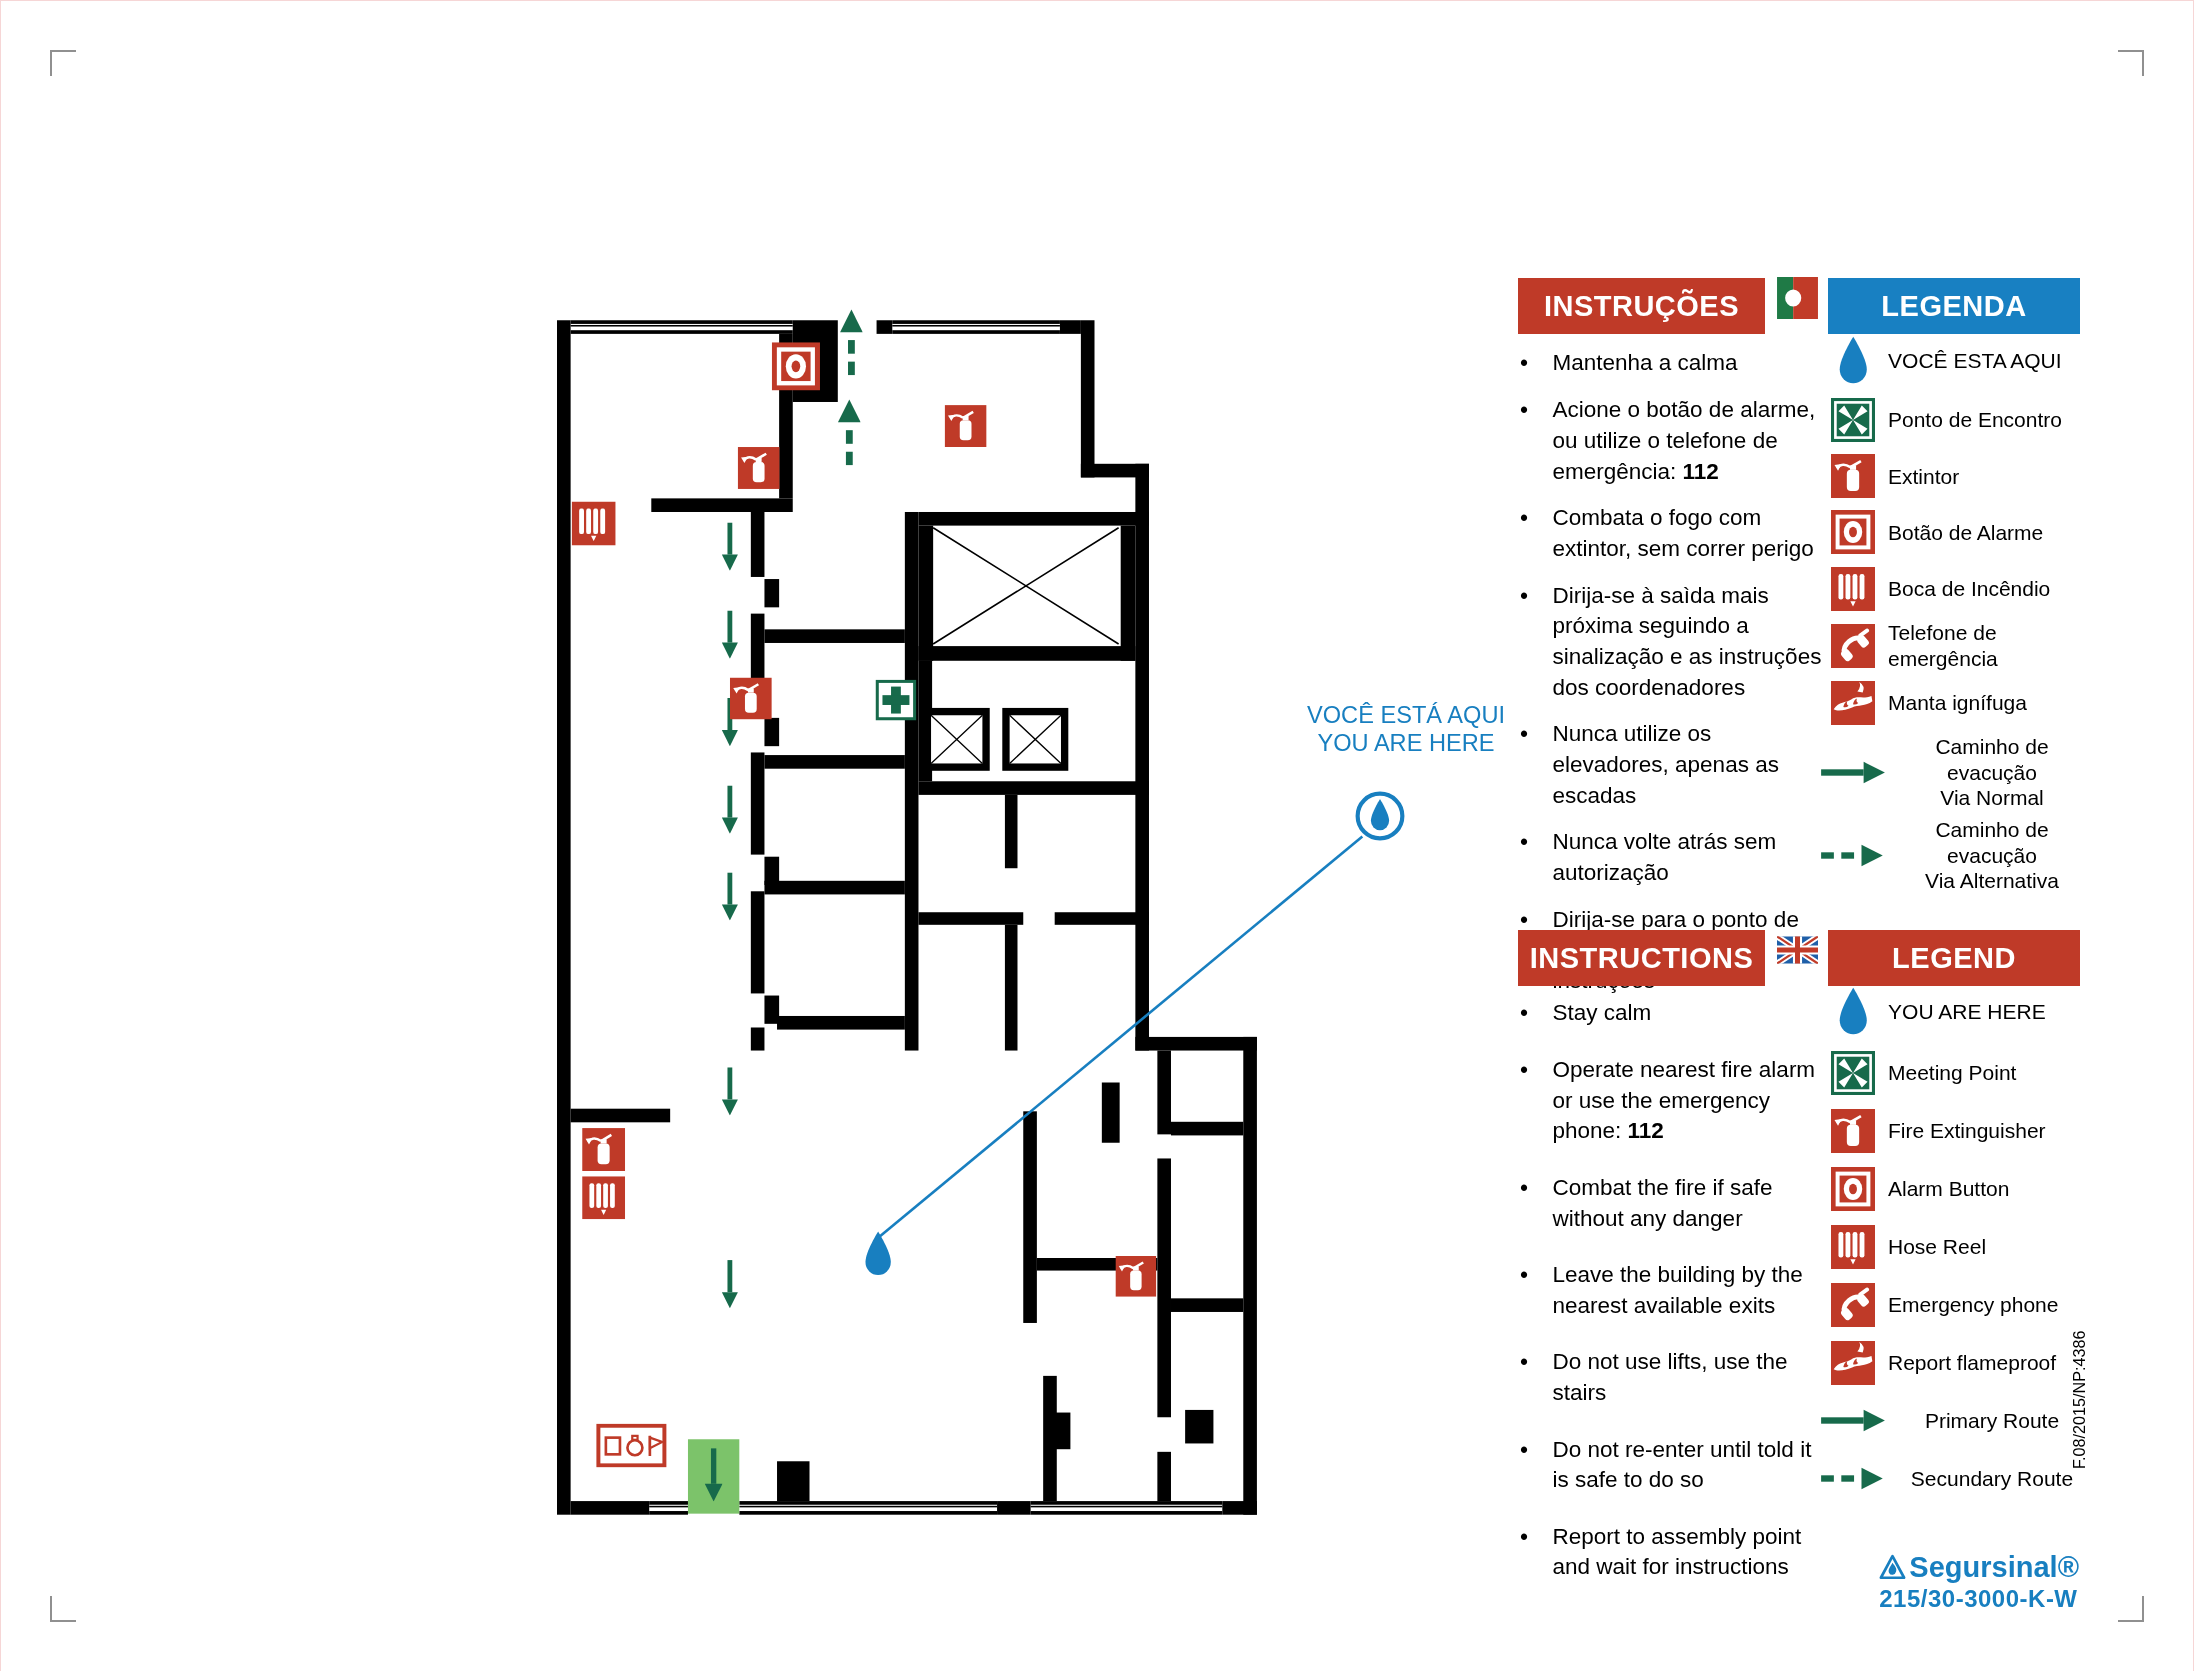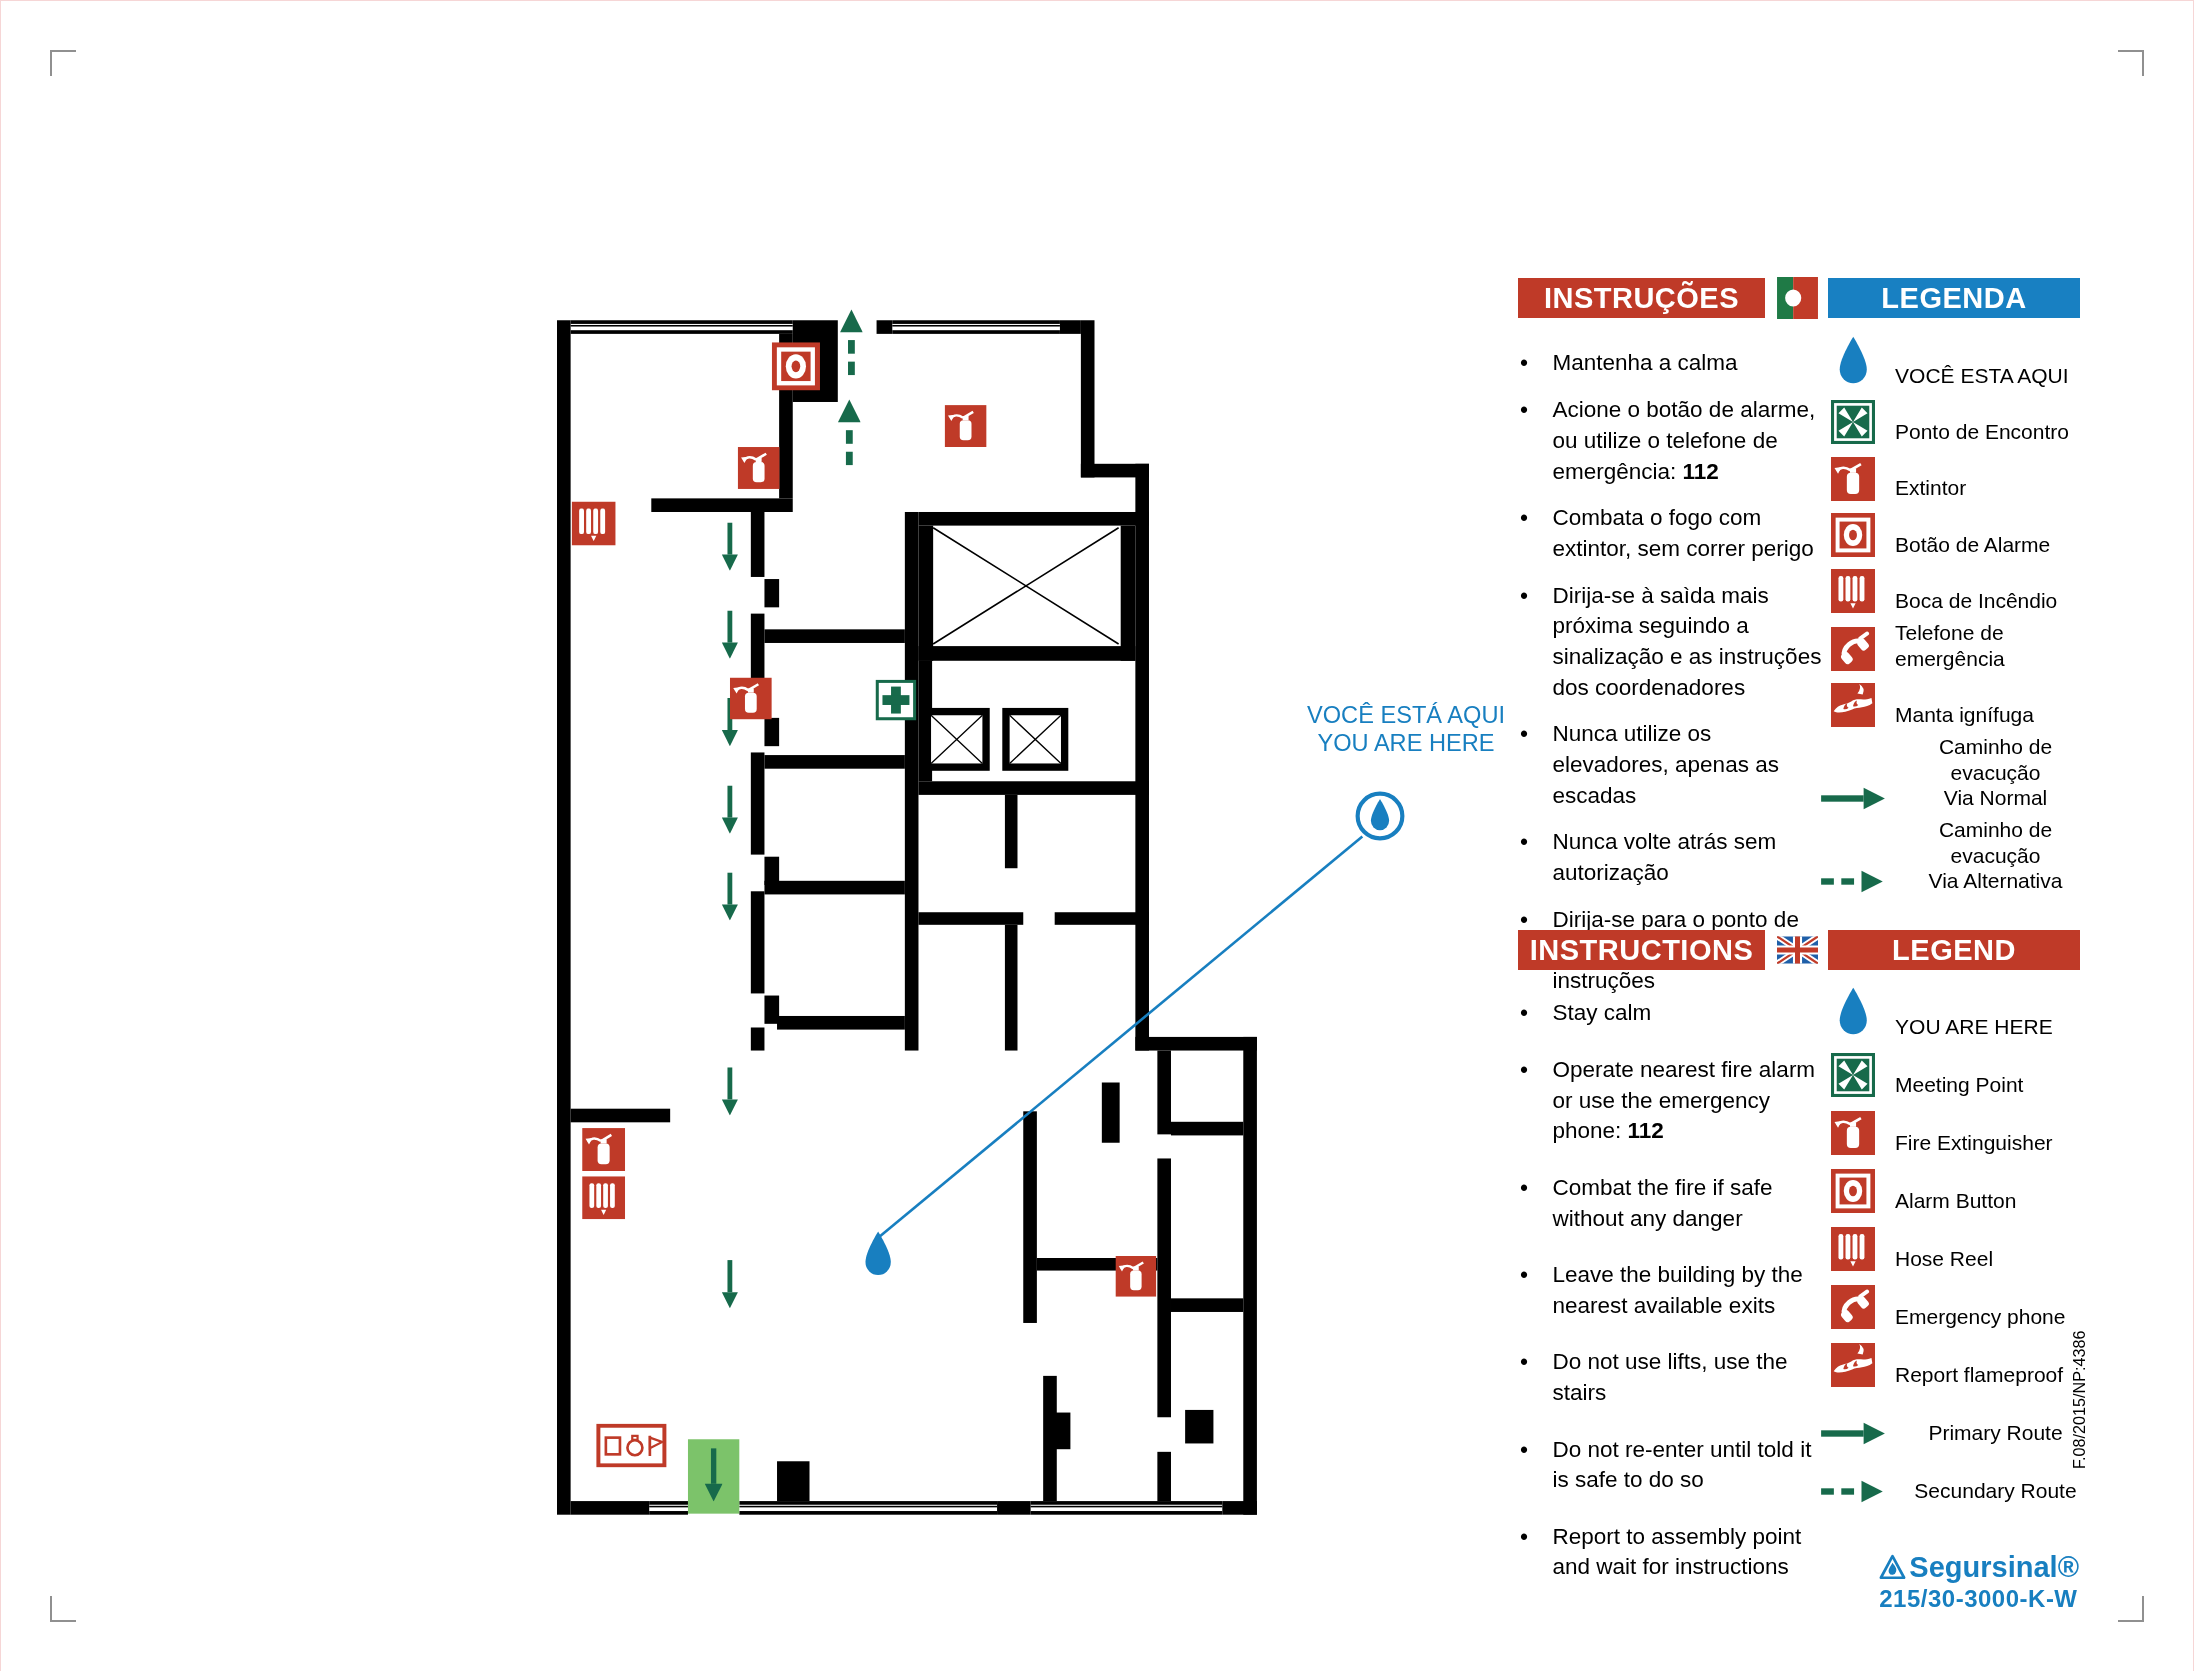--- a/index.html
+++ b/index.html
@@ -20,34 +20,34 @@
   #plan{position:absolute;left:556px;top:293px;width:702px;height:1226px;}
   #leader{position:absolute;left:0;top:0;width:2194px;height:1672px;pointer-events:none;}
   
   #yah{position:absolute;left:1253px;top:700px;width:304px;text-align:center;color:#187fc0;
        font-size:23.6px;font-weight:500;line-height:1.2;}
   #yah-drop{position:absolute;left:1353px;top:789px;width:52px;height:52px;}
   
   #piso{position:absolute;left:1221px;top:1521px;width:335px;text-align:center;
         font-size:56px;font-weight:900;letter-spacing:1px;color:#000;}
   
-  .hdr{position:absolute;height:40px;display:flex;align-items:center;justify-content:center;
+  .hdr{position:absolute;height:56px;display:flex;align-items:center;justify-content:center;
        color:#fff;font-weight:700;font-size:29px;letter-spacing:0.5px;}
   .hdr.red{background:#bf3a28}.hdr.blue{background:#1880c2}
   .flagbox{position:absolute;width:41px;height:42px;}
   .ins-list{position:absolute;width:307px;display:flex;flex-direction:column;}
   .ins-item{display:flex;font-size:22.5px;line-height:1.36;color:#000;}
   .ins-item .bullet{width:32.5px;flex:none;font-size:23px;}
   .ins-item b{font-weight:700;}
   #ins-pt{left:1519px;top:347px;gap:16.2px;}
   #ins-en{left:1519px;top:997px;gap:26px;}
   .lg-list{position:absolute;width:265px;display:flex;flex-direction:column;}
   #lg-pt{left:1830px;top:332px;gap:7.3px;}
   #lg-en{left:1830px;top:983px;gap:9px;}
-  .lg-row{display:flex;align-items:flex-end;gap:20px;min-height:49px;}
+  .lg-row{display:flex;align-items:center;gap:13px;min-height:49px;}
   .lg-icon{width:44px;height:44px;flex:none;}
   svg[data-icon="droplet"]{width:32.5px;height:55px;margin:0 5.8px;}
   svg[data-icon="arrow-solid"],svg[data-icon="arrow-dashed"]{width:64px;height:23px;margin:0 -10px;}
   .lg-lab{font-size:21px;color:#000;line-height:1.2;}
   .lg-lab span{display:block;}
   .lg-lab .l2{text-align:center;}
   .lg-row:has(svg[data-icon^="arrow"]) .lg-lab{text-align:center;flex:1;}
   
   #brand{position:absolute;right:114px;top:1550px;color:#187fc0;}
   #brand .row1{display:flex;align-items:center;justify-content:flex-end;gap:3.1px;font-size:29px;font-weight:700;}

